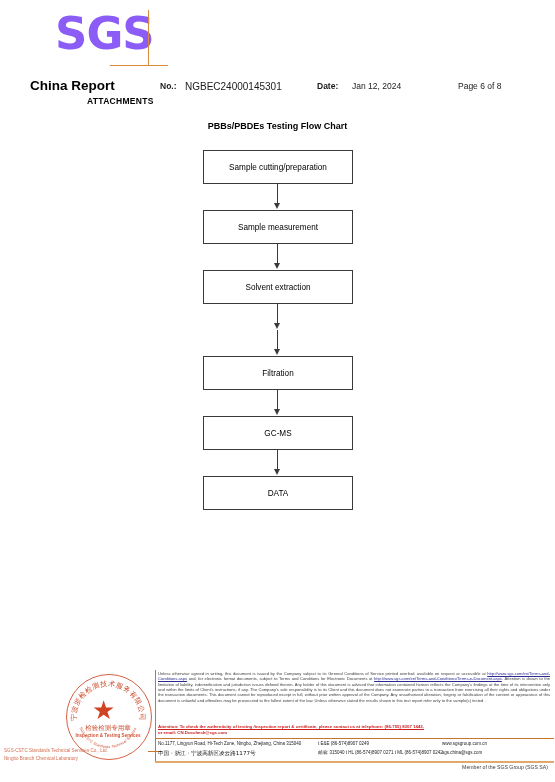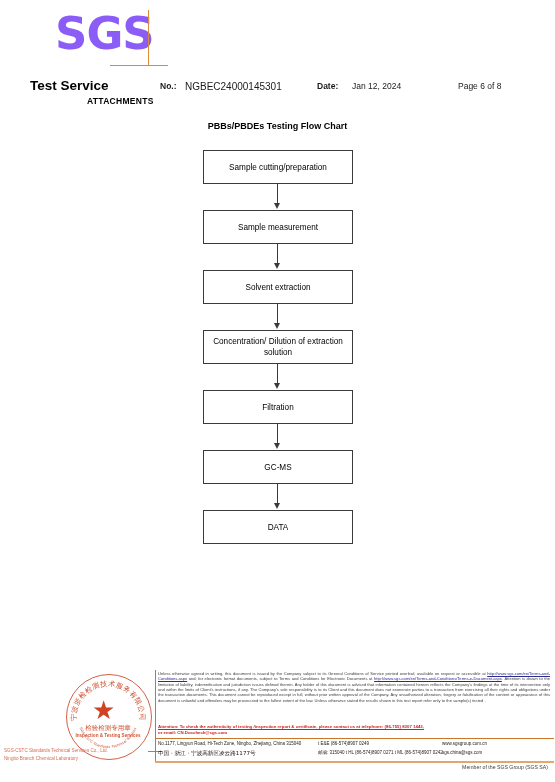--- a/index.html
+++ b/index.html
@@ -354,21 +354,21 @@
 
 <div class="header">
 
   <div class="sgs-logo-wrap">
     <div class="sgs-logo-text">SGS</div>
     <div class="sgs-vrule"></div>
     <div class="sgs-hrule"></div>
   </div>
 
   <div class="title-row">
-    <div class="test-report-title">Test Service</div>
+    <div class="test-report-title">China Report</div>
     <div class="attachments-label">ATTACHMENTS</div>
     <div class="no-label">No.:</div>
     <div class="no-value">NGBEC24000145301</div>
     <div class="date-label">Date:</div>
     <div class="date-value">Jan 12, 2024</div>
     <div class="page-value">Page 6 of 8</div>
   </div>
 </div>
 
 <div class="flow-title">PBBs/PBDEs Testing Flow Chart</div>
@@ -392,23 +392,20 @@
   </div>
 
   <div class="flow-box h1">
     <span>Solvent extraction</span>
   </div>
   <div class="flow-arrow">
     <div class="shaft"></div>
     <div class="head"></div>
   </div>
 
-  <div class="flow-box h2">
-    <span>Concentration/ Dilution of extraction solution</span>
-  </div>
   <div class="flow-arrow">
     <div class="shaft"></div>
     <div class="head"></div>
   </div>
 
   <div class="flow-box h1">
     <span>Filtration</span>
   </div>
   <div class="flow-arrow">
     <div class="shaft"></div>

